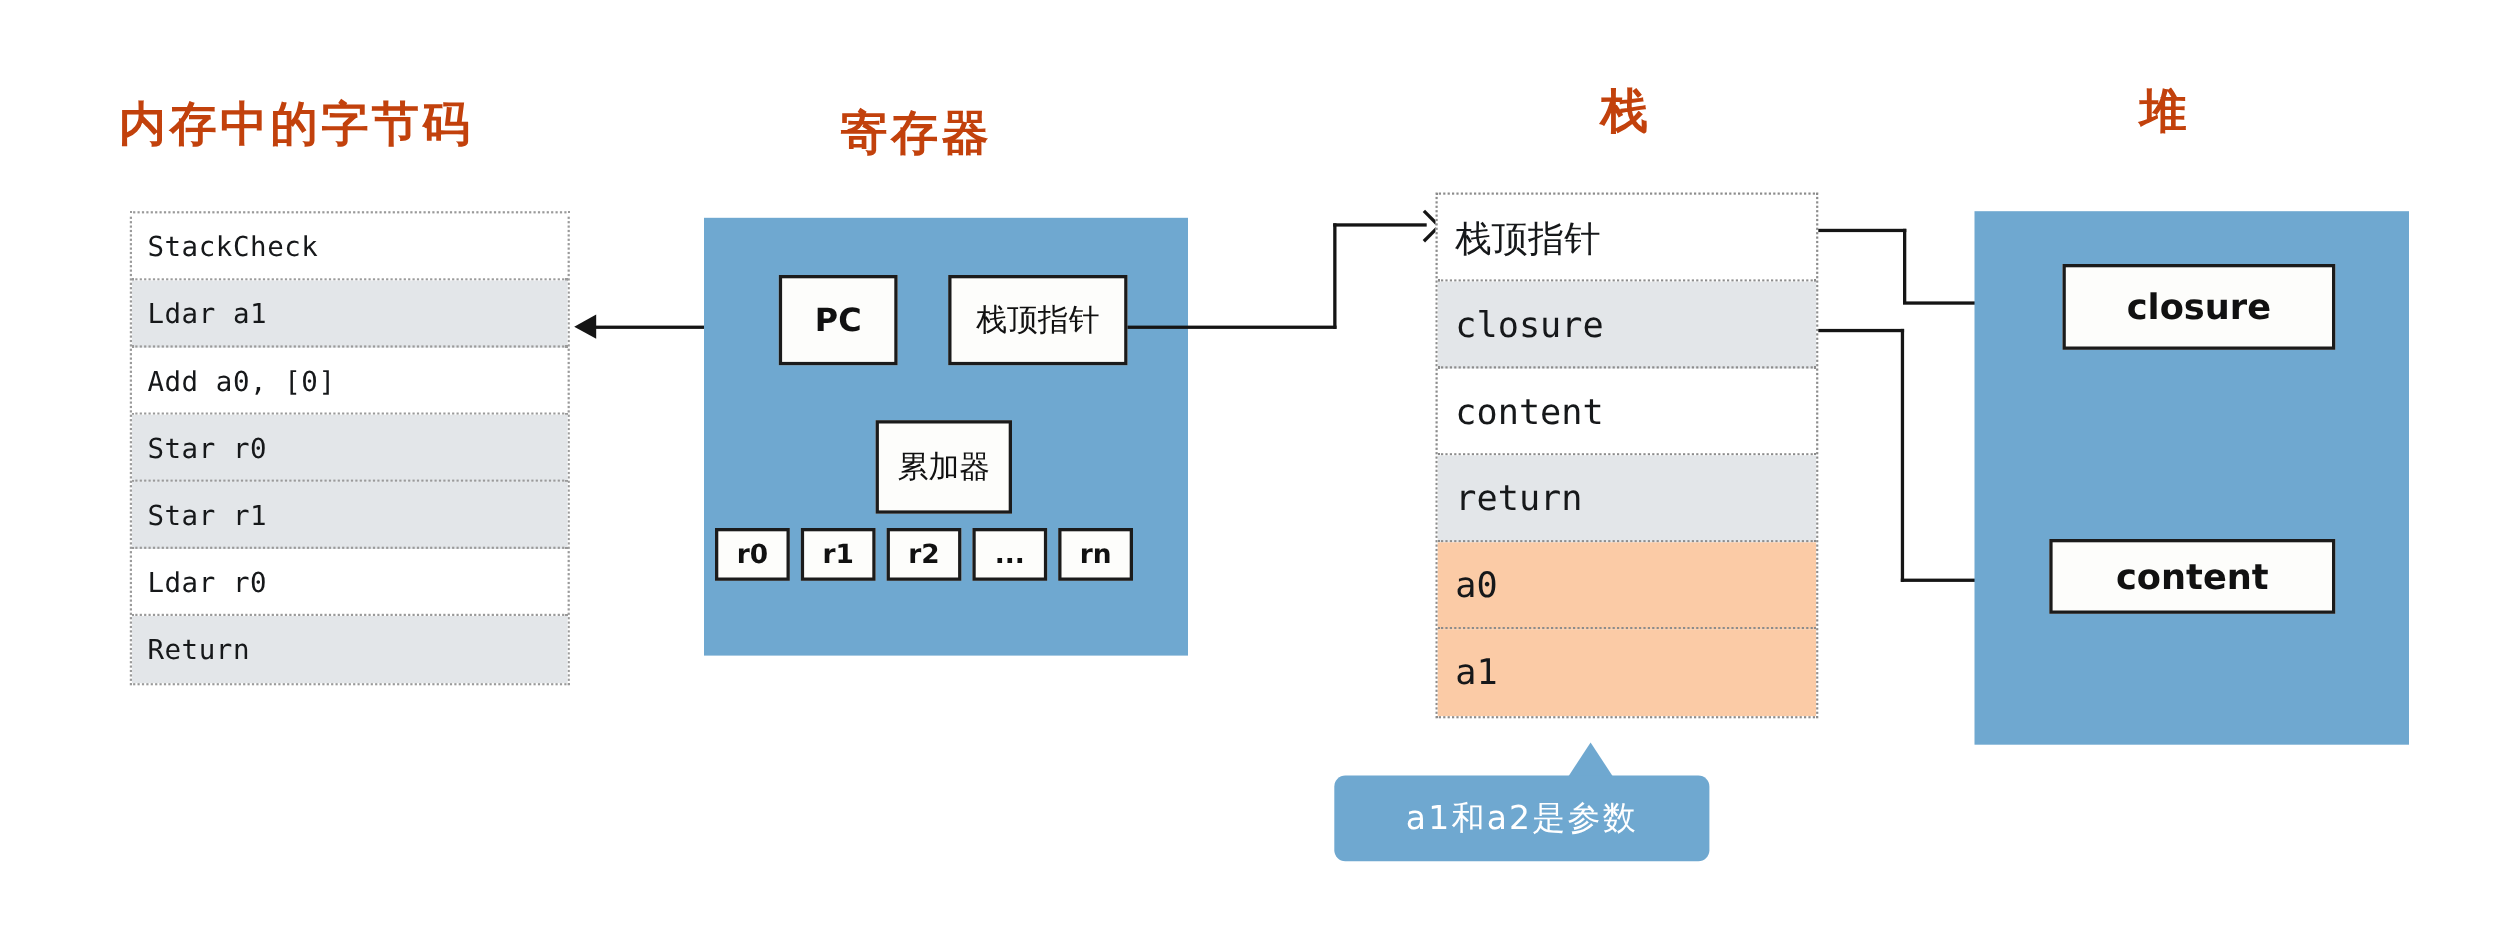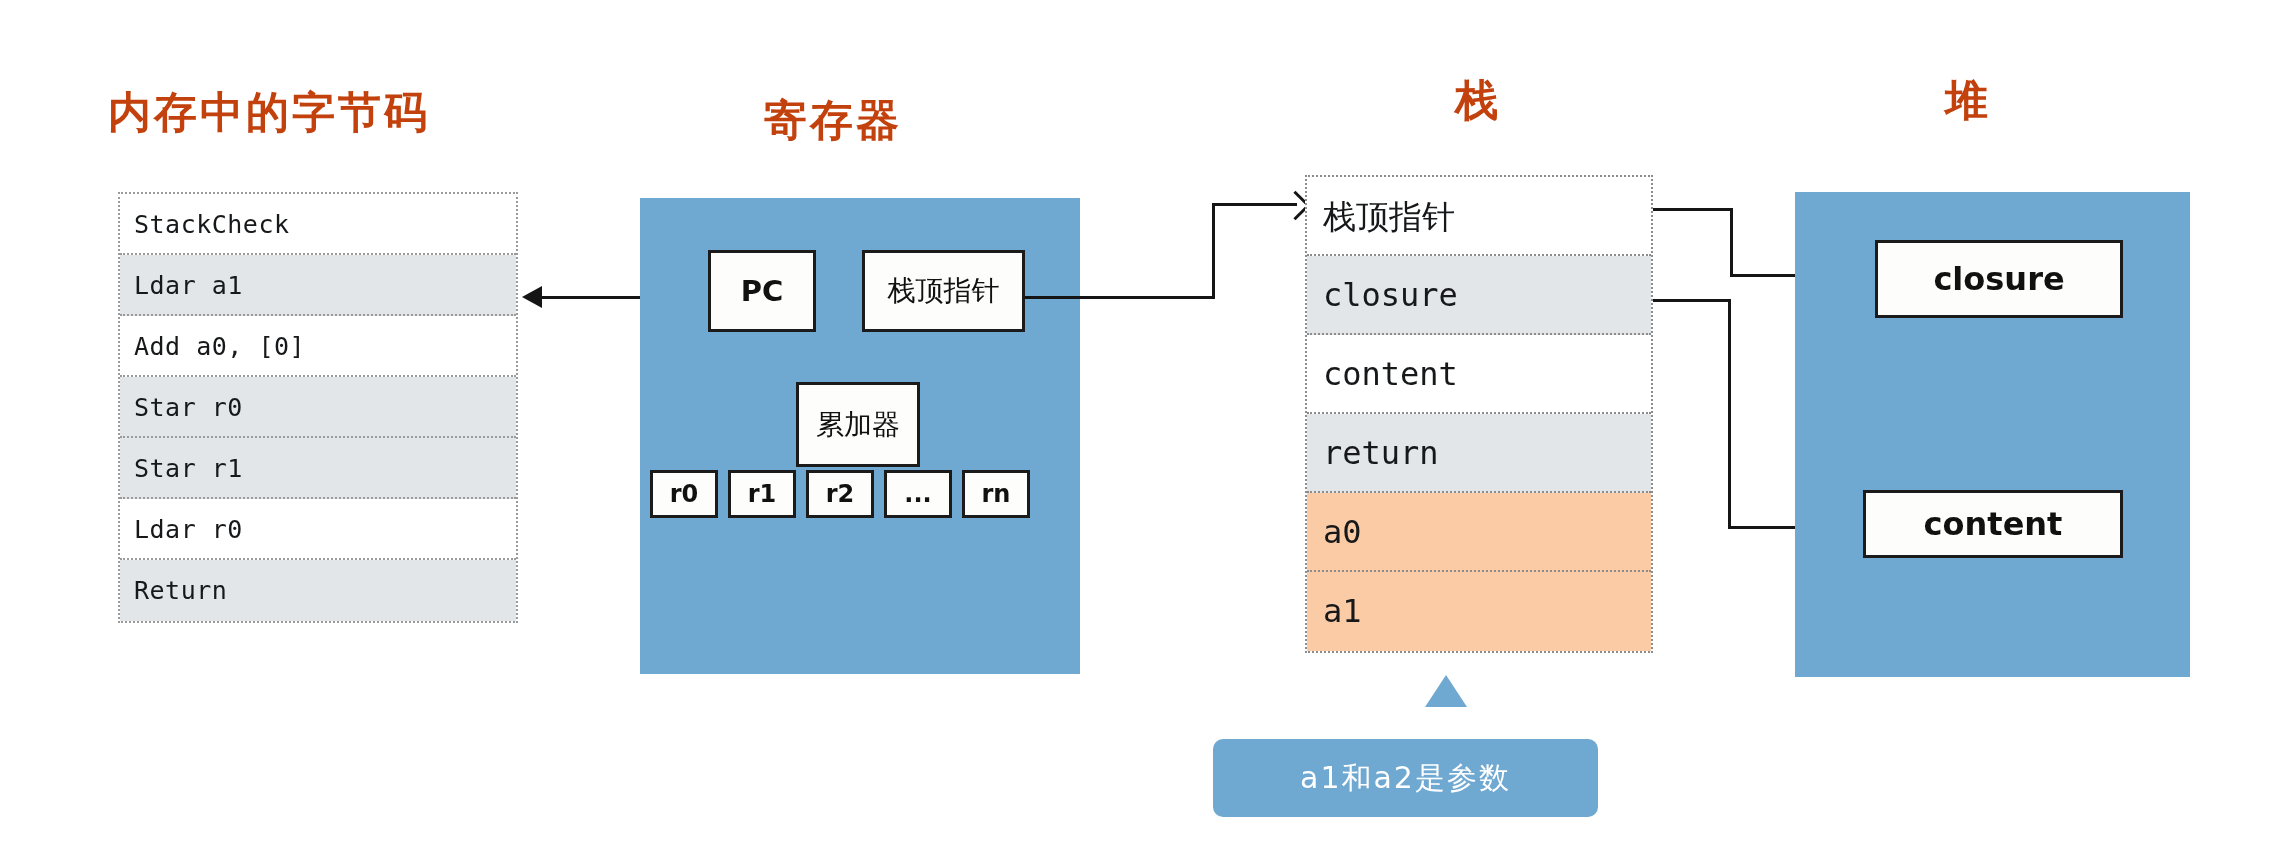--- a/index.html
+++ b/index.html
@@ -58,41 +58,41 @@
   }
   .bc-row:last-child { border-bottom: none; }
   .bc-row.shade { background: #e3e6e9; }
 
   
   #register-panel {
     position: absolute;
     left: 640px;
     top: 198px;
     width: 440px;
-    height: 476px;
+    height: 398px;
     background: #6fa8d0;
   }
   .wbox {
     position: absolute;
     background: #fdfdfb;
     border: 3px solid #1b1b1b;
     box-sizing: border-box;
     display: flex;
     align-items: center;
     justify-content: center;
     color: #111;
     font-family: "DejaVu Sans", sans-serif;
     white-space: nowrap;
   }
   #pc-box        { left: 68px;  top: 52px;  width: 108px; height: 82px;  font-size: 29px; font-weight: 600; }
   #sp-box        { left: 222px; top: 52px;  width: 163px; height: 82px;  font-size: 28px; }
   #acc-box       { left: 156px; top: 184px; width: 124px; height: 85px;  font-size: 28px; }
   .reg-slot {
     position: absolute;
-    top: 272px;
+    top: 282px;
     height: 48px;
     background: #fdfdfb;
     border: 3px solid #1b1b1b;
     box-sizing: border-box;
     display: flex;
     align-items: center;
     justify-content: center;
     font-size: 24px;
     font-family: "DejaVu Sans", sans-serif;
     color: #111;
@@ -171,33 +171,32 @@
     border-top: 3px solid #151515;
     border-right: 3px solid #151515;
     transform: rotate(45deg);
   }
 
   
   #callout {
     position: absolute;
     left: 1213px;
     top: 705px;
-    width: 385px;
+    width: 341px;
     height: 78px;
     background: #6fa8d0;
     border-radius: 10px;
     display: flex;
     align-items: center;
     justify-content: center;
     color: #ffffff;
     font-family: "DejaVu Sans", sans-serif;
     font-size: 30px;
     letter-spacing: 2px;
     white-space: nowrap;
-    margin-top: 34px;
   }
   #callout-tail {
     position: absolute;
     left: 1425px;
     top: 675px;
     width: 0; height: 0;
     border-left: 21px solid transparent;
     border-right: 21px solid transparent;
     border-bottom: 32px solid #6fa8d0;
   }

